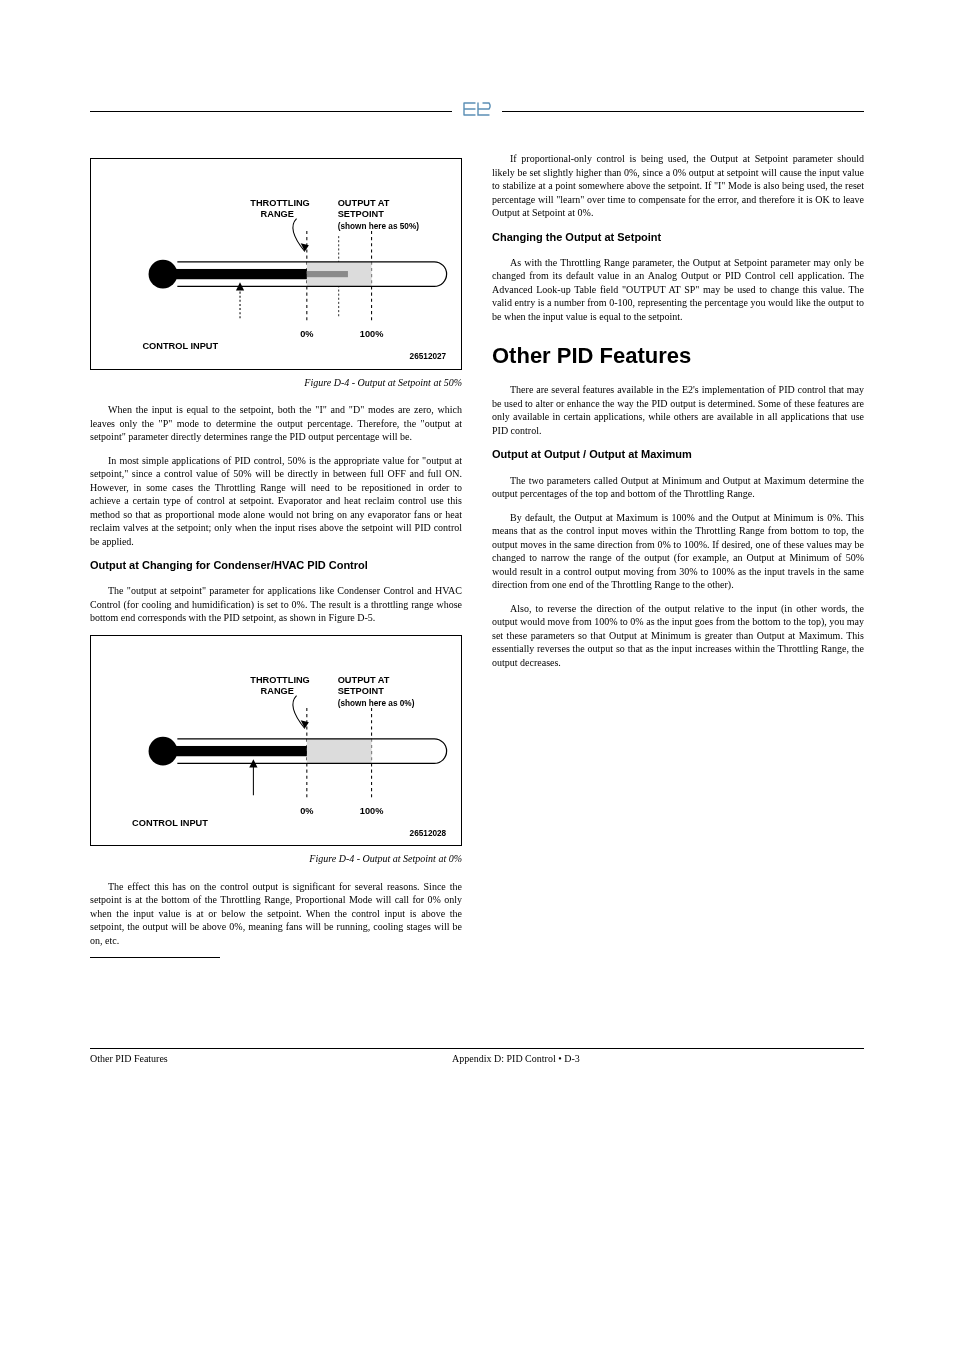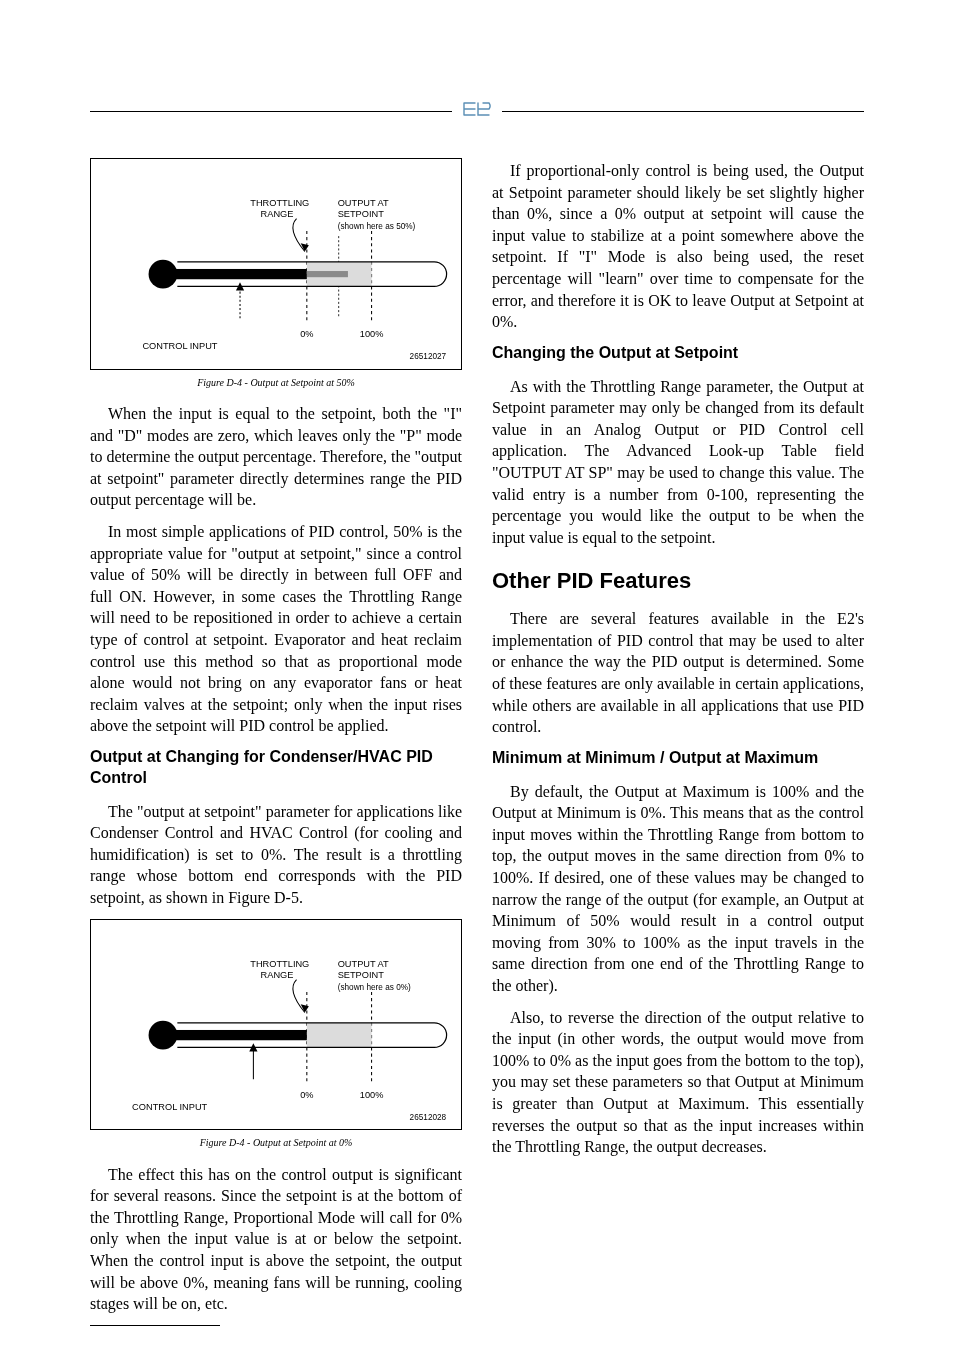--- a/index.html
+++ b/index.html
@@ -38,44 +38,45 @@
   }
   h2 {
     font-family: 'Segoe UI', 'Myriad Pro', Arial, sans-serif;
     font-weight: 700;
     font-size: 22px;
     margin: 20px 0 14px 0;
   }
   h3 {
     font-family: 'Segoe UI', 'Myriad Pro', Arial, sans-serif;
     font-weight: 700;
-    font-size: 16px;
+    font-size: 11px;
     margin: 8px 0 12px 0;
     line-height: 1.3;
   }
   p {
-    font-size: 16px;
+    font-size: 10px;
     line-height: 1.35;
-    margin: 8px 0 10px 0;
+    margin: 0 0 10px 0;
     text-align: justify;
   }
   .indent {
     text-indent: 18px;
   }
   .caption {
     font-style: italic;
     font-size: 10px;
-    text-align: center;
+    text-align: right;
     margin: 6px 0 14px 0;
   }
   .figure {
     width: 100%;
     border: 1.2px solid #000;
     box-sizing: border-box;
     margin: 6px 0 4px 0;
+    font-weight: bold;
   }
   .footer {
     display: flex;
     justify-content: space-between;
     font-size: 10px;
     margin-top: 50px;
     padding-top: 4px;
     border-top: 1px solid #000;
   }
   .footer-bar {
@@ -195,22 +196,23 @@
       <p class="indent">If proportional-only control is being used, the Output at Setpoint parameter should likely be set slightly higher than 0%, since a 0% output at setpoint will cause the input value to stabilize at a point somewhere above the setpoint. If "I" Mode is also being used, the reset percentage will "learn" over time to compensate for the error, and therefore it is OK to leave Output at Setpoint at 0%.</p>
 
       <h3>Changing the Output at Setpoint</h3>
 
       <p class="indent">As with the Throttling Range parameter, the Output at Setpoint parameter may only be changed from its default value in an Analog Output or PID Control cell application. The Advanced Look-up Table field "OUTPUT AT SP" may be used to change this value. The valid entry is a number from 0-100, representing the percentage you would like the output to be when the input value is equal to the setpoint.</p>
 
       <h2>Other PID Features</h2>
 
       <p class="indent">There are several features available in the E2's implementation of PID control that may be used to alter or enhance the way the PID output is determined. Some of these features are only available in certain applications, while others are available in all applications that use PID control.</p>
 
-      <h3>Minimum at Minimum / Output at Maximum</h3>
-
+      <h3>Output at Output / Output at Maximum</h3>
+
+      <p class="indent">The two parameters called Output at Minimum and Output at Maximum determine the output percentages of the top and bottom of the Throttling Range.</p>
       <p class="indent">By default, the Output at Maximum is 100% and the Output at Minimum is 0%. This means that as the control input moves within the Throttling Range from bottom to top, the output moves in the same direction from 0% to 100%. If desired, one of these values may be changed to narrow the range of the output (for example, an Output at Minimum of 50% would result in a control output moving from 30% to 100% as the input travels in the same direction from one end of the Throttling Range to the other).</p>
       <p class="indent">Also, to reverse the direction of the output relative to the input (in other words, the output would move from 100% to 0% as the input goes from the bottom to the top), you may set these parameters so that Output at Minimum is greater than Output at Maximum. This essentially reverses the output so that as the input increases within the Throttling Range, the output decreases.</p>
     </div>
   </div>
 
   <div class="footer">
     <span>Other PID Features</span>
     <span>Appendix D: PID Control • D-3</span>
     <span></span>
   </div>

